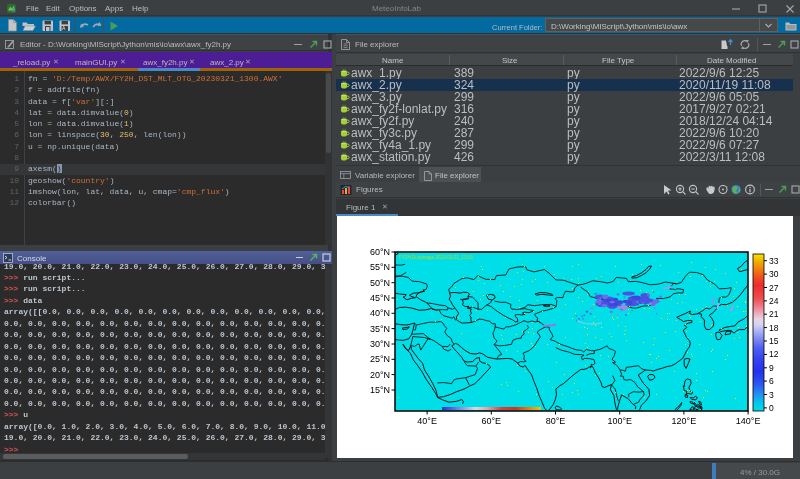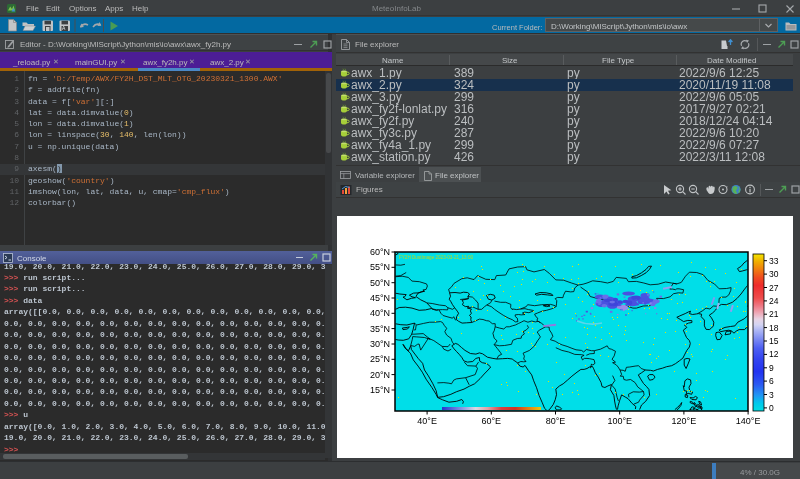--- a/index.html
+++ b/index.html
@@ -124,21 +124,21 @@
 8
 9
 10
 11
 12</div>
     <div class="abs" style="left:28px;top:2px"><span>fn = </span><span style="color:#cf7035">'D:/Temp/AWX/FY2H_DST_MLT_OTG_20230321_1300.AWX'</span>
 <span>f = addfile(fn)</span>
 <span>data = f[</span><span style="color:#cf7035">'var'</span><span>][:]</span>
 <span>lat = data.dimvalue(</span><span style="color:#e8bf6a">0</span><span>)</span>
 <span>lon = data.dimvalue(</span><span style="color:#e8bf6a">1</span><span>)</span>
-<span>lon = linspace(</span><span style="color:#e8bf6a">30</span><span>, </span><span style="color:#e8bf6a">140</span><span>, len(lon))</span>
+<span>lon = linspace(</span><span style="color:#e8bf6a">30</span><span>, </span><span style="color:#e8bf6a">250</span><span>, len(lon))</span>
 <span>u = np.unique(data)</span>
 
 <span>axesm(</span><span style="background:#8297ab;color:#2b2b2b">)</span>
 <span>geoshow(</span><span style="color:#cf7035">'country'</span><span>)</span>
 <span>imshow(lon, lat, data, u, cmap=</span><span style="color:#cf7035">'cmp_flux'</span><span>)</span>
 <span>colorbar()</span></div>
     <div class="abs" style="left:325px;top:0;width:7px;height:174px;background:#313335"><div class="abs" style="left:1px;top:2px;width:5px;height:80px;background:#47494b;border-radius:2px"></div></div>
   </div>
 </div>
 
@@ -368,20 +368,25 @@
         </g>
     </svg>
     <div class="abs" style="left:424px;top:2px;width:1px;height:12px;background:#55585a"></div>
     <span class="pbtn" style="left:429px;top:7px;width:8px;border-top:1.4px solid #9da1a4"></span>
     <svg class="abs" style="left:442px;top:3px" width="9" height="9" viewBox="0 0 9 9">
         <path d="M1.5 7.5 L7 2 M3.5 1.5 h4 v4" stroke="#4d9e54" stroke-width="1.4" fill="none"></path>
       </svg>
     <svg class="abs" style="left:455px;top:3px" width="9" height="9" viewBox="0 0 9 9">
         <rect x="1" y="1" width="7" height="7" fill="none" stroke="#9da1a4" stroke-width="1.2"></rect>
       </svg>
+  </div>
+  <div class="abs" style="left:0;top:17px;width:464px;height:17px;background:#323436">
+    <span class="abs" style="left:10px;top:4px;font-size:8px;color:#bbbbbb">Figure 1</span>
+    <span class="abs" style="left:46px;top:4px;color:#9da1a4;font-size:7px">✕</span>
+    <div class="abs" style="left:0;top:15px;width:62px;height:2px;background:#4a88c7"></div>
   </div>
   <div class="abs" style="left:1px;top:34px;width:456px;height:242px;background:#ffffff"></div>
 </div>
 
 <svg class="abs" style="left:337px;top:216px" width="456" height="242" viewBox="337 216 456 242">
   <defs>
       <clipPath id="mapclip">
         <rect x="395.5" y="252.5" width="352" height="158"></rect>
       </clipPath>
     </defs>

